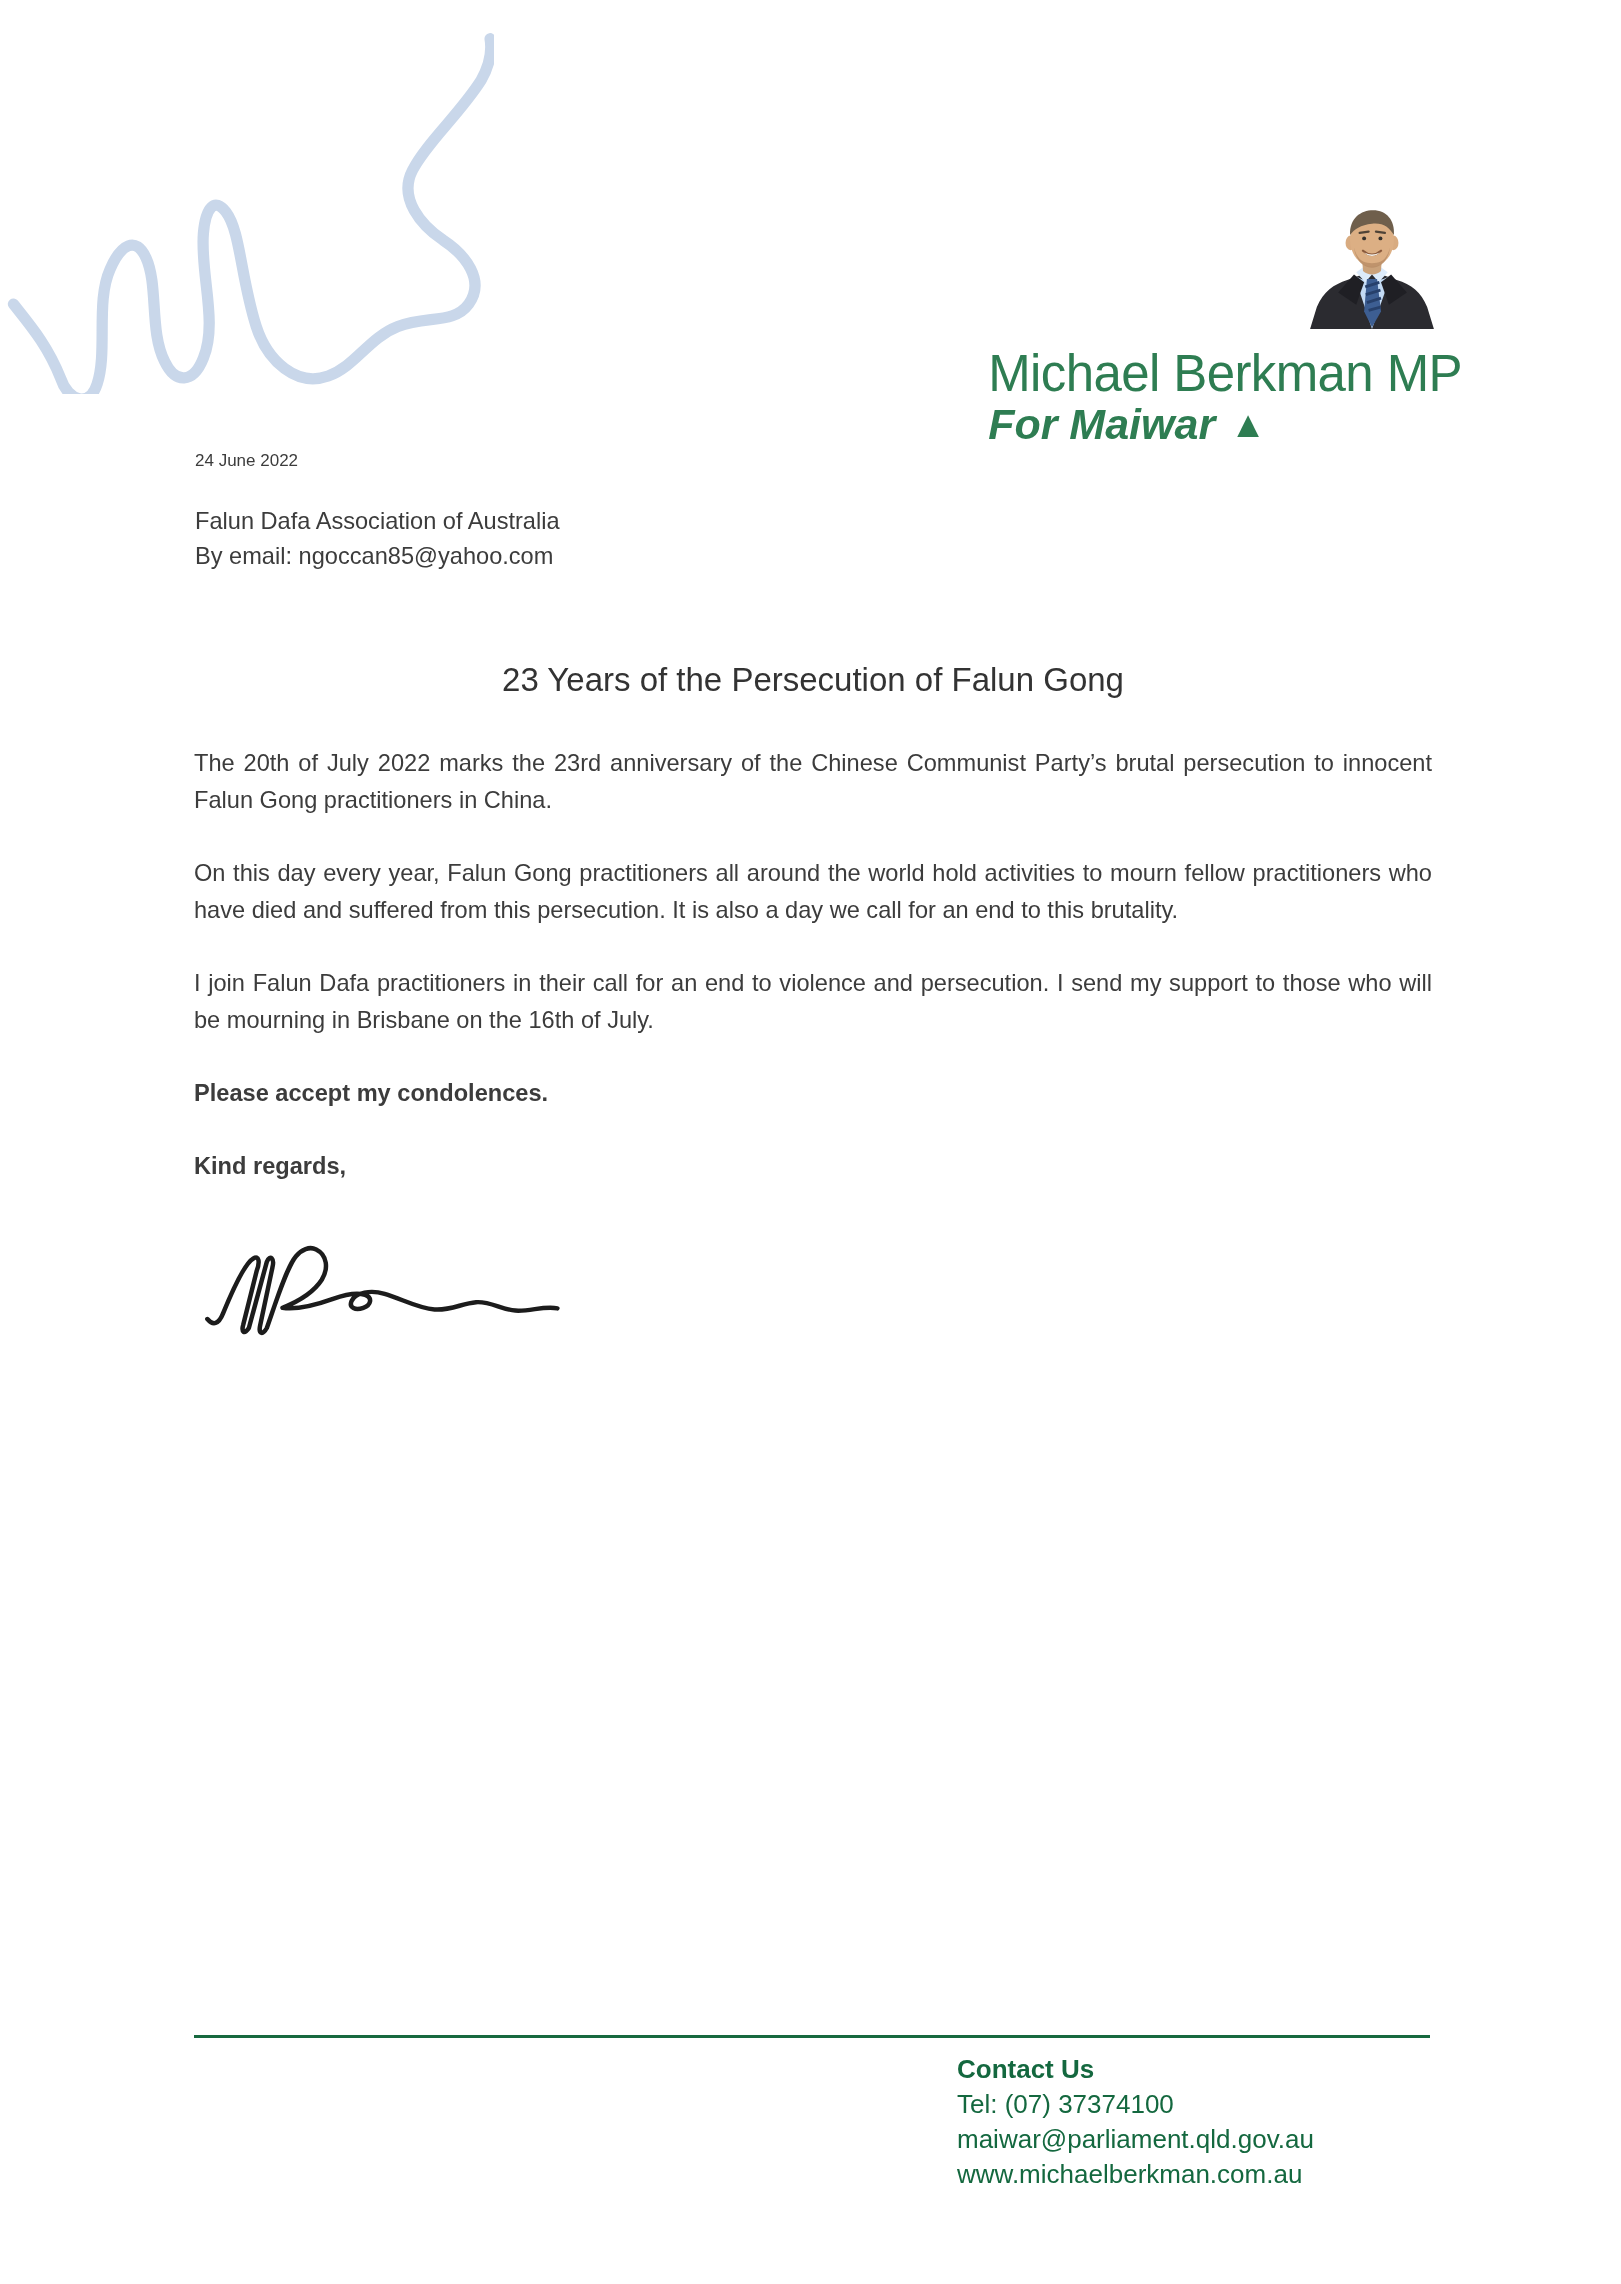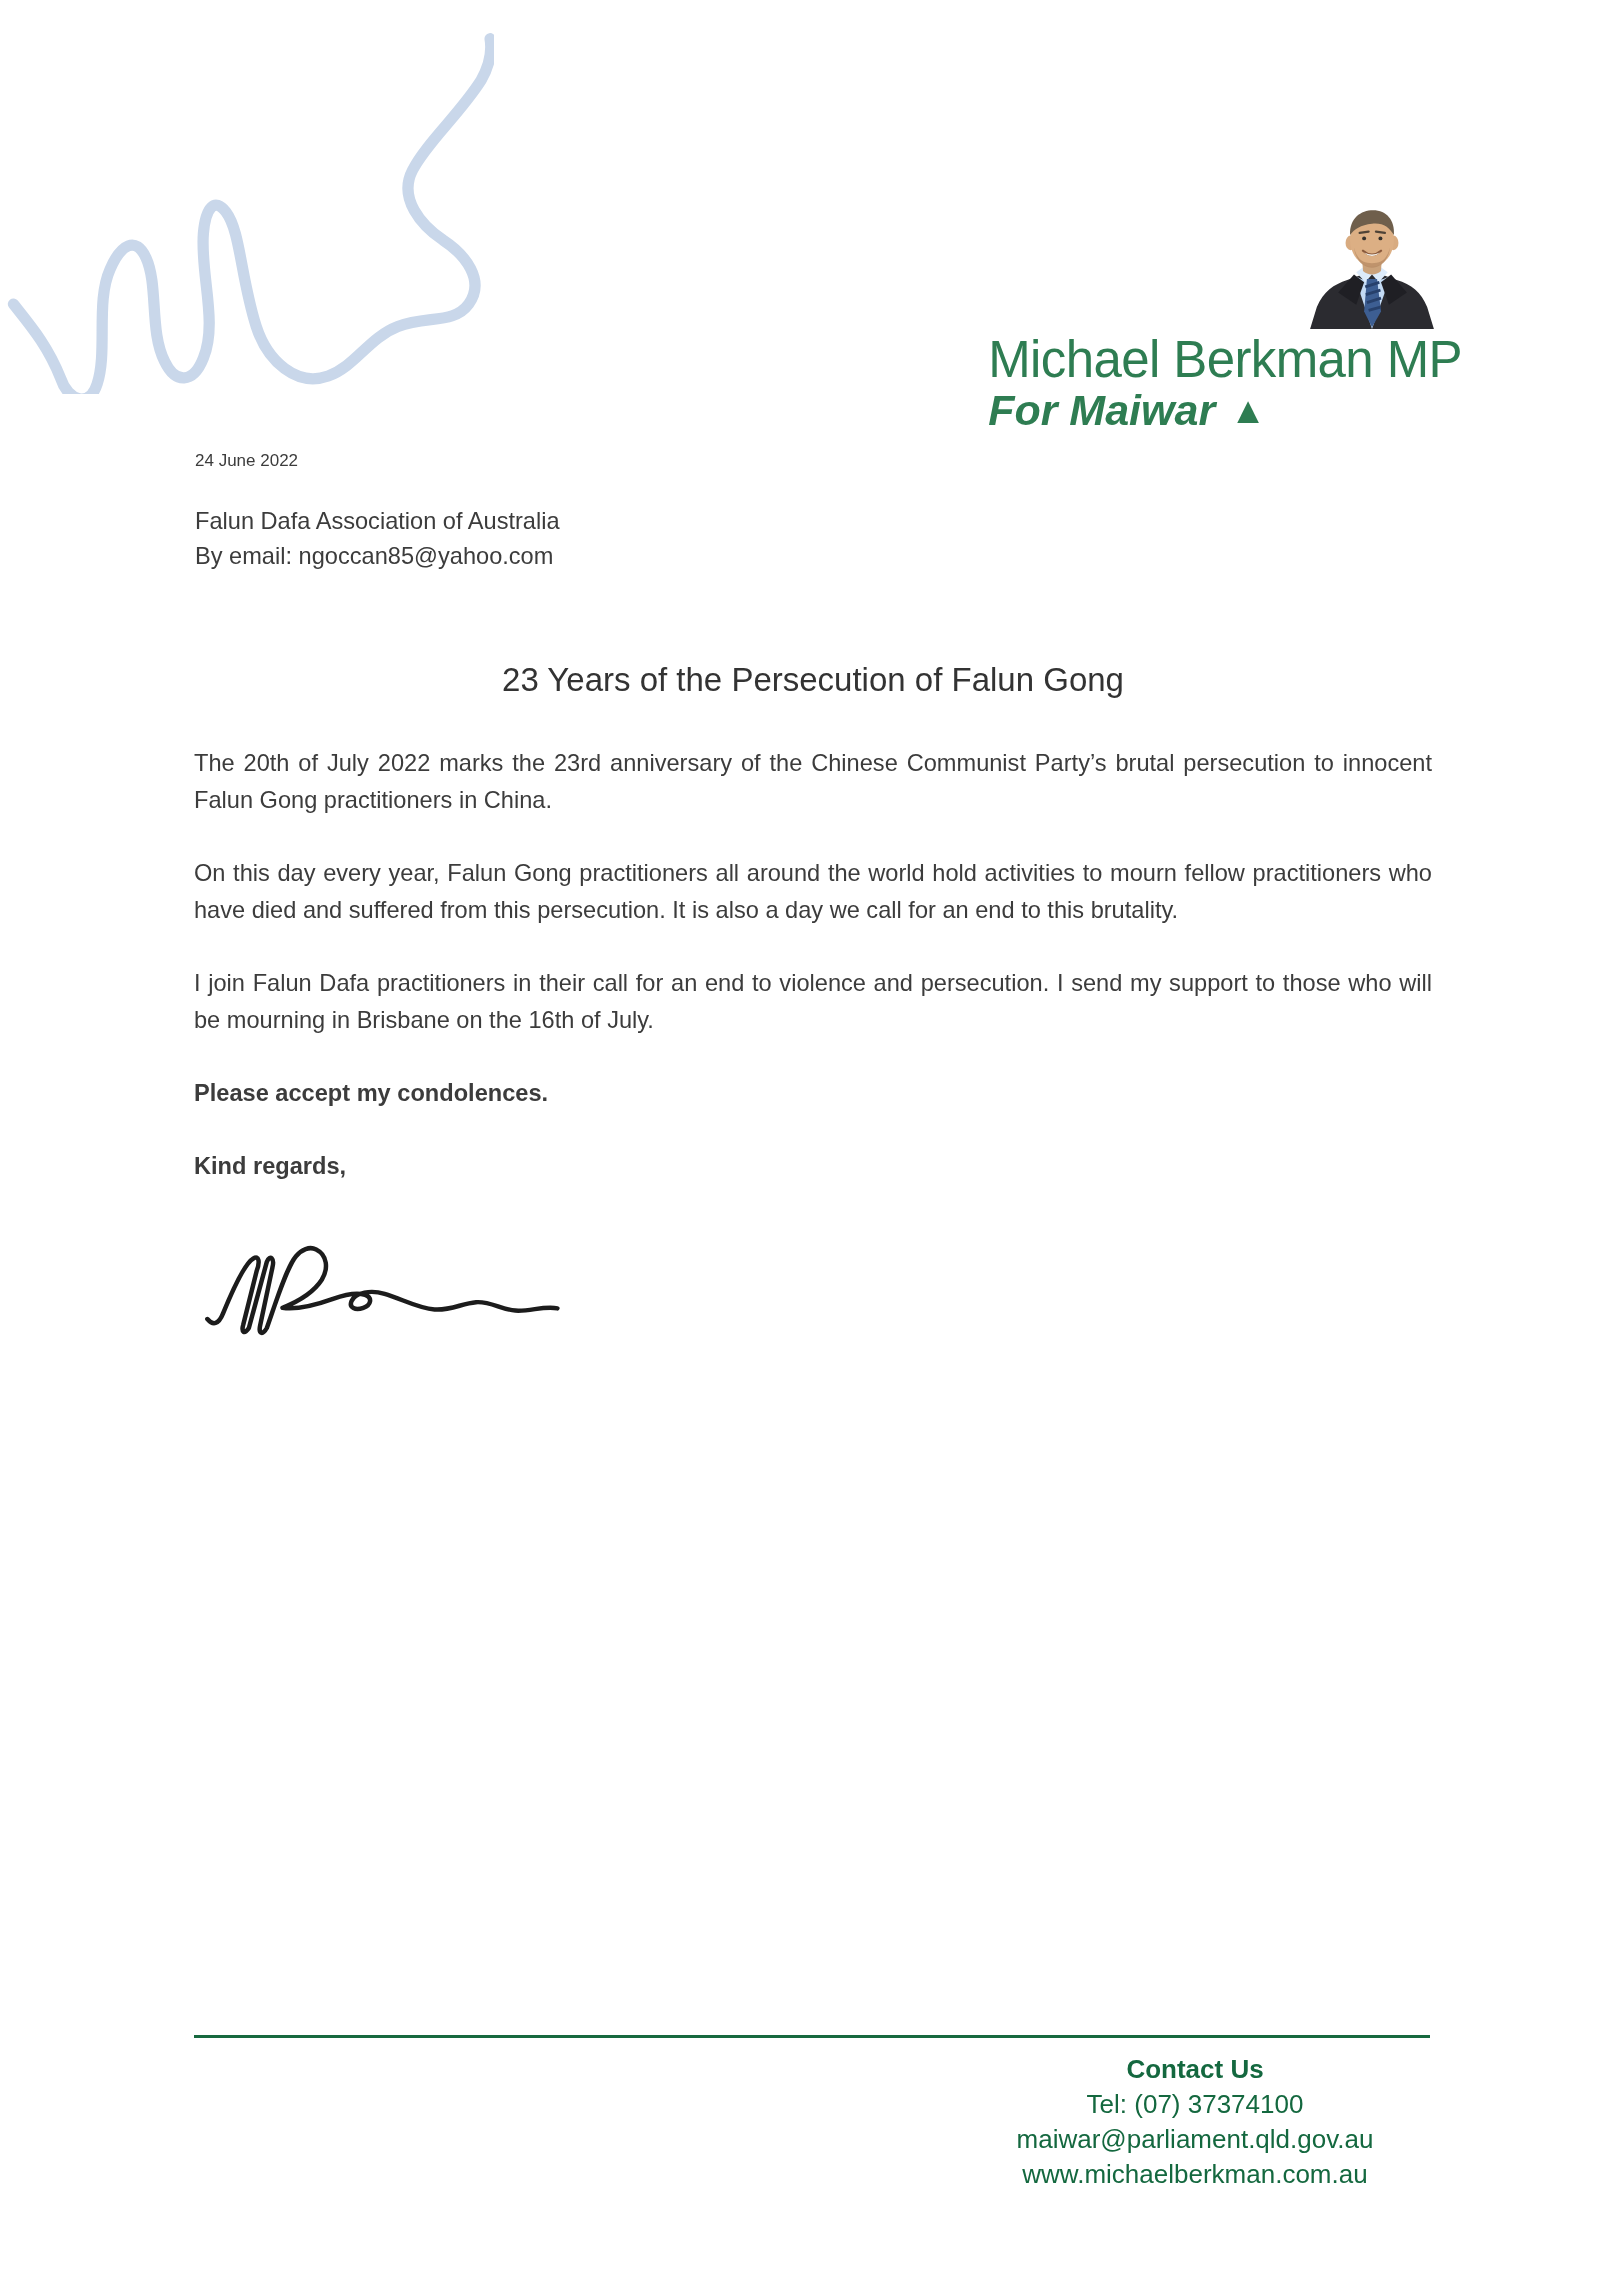--- a/index.html
+++ b/index.html
@@ -4,40 +4,40 @@
 <style>
   html,body{margin:0;padding:0;background:#ffffff;}
   .page{position:relative;width:1622px;height:2284px;background:#ffffff;overflow:hidden;
         font-family:"Liberation Sans", sans-serif;color:#3c3c3c;}
 
   
   .squiggle{position:absolute;left:4.5px;top:13.5px;}
 
   
   .photo{position:absolute;left:1302px;top:208px;}
-  .brand{position:absolute;right:160px;top:334px;text-align:right;}
+  .brand{position:absolute;right:160px;top:348px;text-align:right;}
   .brand-name{font-size:51px;font-weight:500;letter-spacing:-0.6px;line-height:52px;color:#2e7d52;}
   .brand-tagline{font-size:43px;font-weight:600;font-style:italic;line-height:45px;color:#2e7d52;
                  margin-top:2.3px;display:flex;justify-content:flex-start;align-items:center;gap:14.6px;}
   .brand-triangle{font-style:normal;font-size:37px;line-height:37px;color:#2e7d52;}
 
   
   .date{position:absolute;left:195px;top:444px;font-size:17px;line-height:34px;}
   .recipient{position:absolute;left:195px;top:504px;font-size:23.6px;line-height:35px;}
   .content{position:absolute;left:194px;top:660px;width:1238px;}
   .subject{font-size:33px;font-weight:normal;color:#333333;text-align:center;line-height:39px;margin:0 0 46px 0;}
   .content p.body-par{font-size:23.6px;line-height:37px;text-align:justify;margin:0 0 36px 0;}
   .content p.plain{font-size:23.6px;line-height:37px;margin:0 0 36px 0;font-weight:bold;}
 
   .signature{position:absolute;left:198px;top:1236px;}
   .signatory{position:absolute;left:195px;top:1369px;font-size:23.6px;line-height:37px;}
 
   
   .footer-rule{position:absolute;left:194px;top:2035px;width:1236px;height:2.8px;background:#17693f;}
-  .footer-col{position:absolute;font-size:26px;line-height:35px;color:#14683f;text-align:center;}
+  .footer-col{position:absolute;font-size:26px;line-height:35px;color:#14683f;text-align:left;}
   .footer-visit{left:394px;top:2087px;width:507px;}
   .footer-contact{left:957px;top:2052px;width:476px;}
   .footer-heading{font-weight:bold;}
 </style>
 </head>
 <body>
 
 <div class="page">
 
   <svg class="squiggle" width="489" height="380" viewBox="0 0 868 676">

